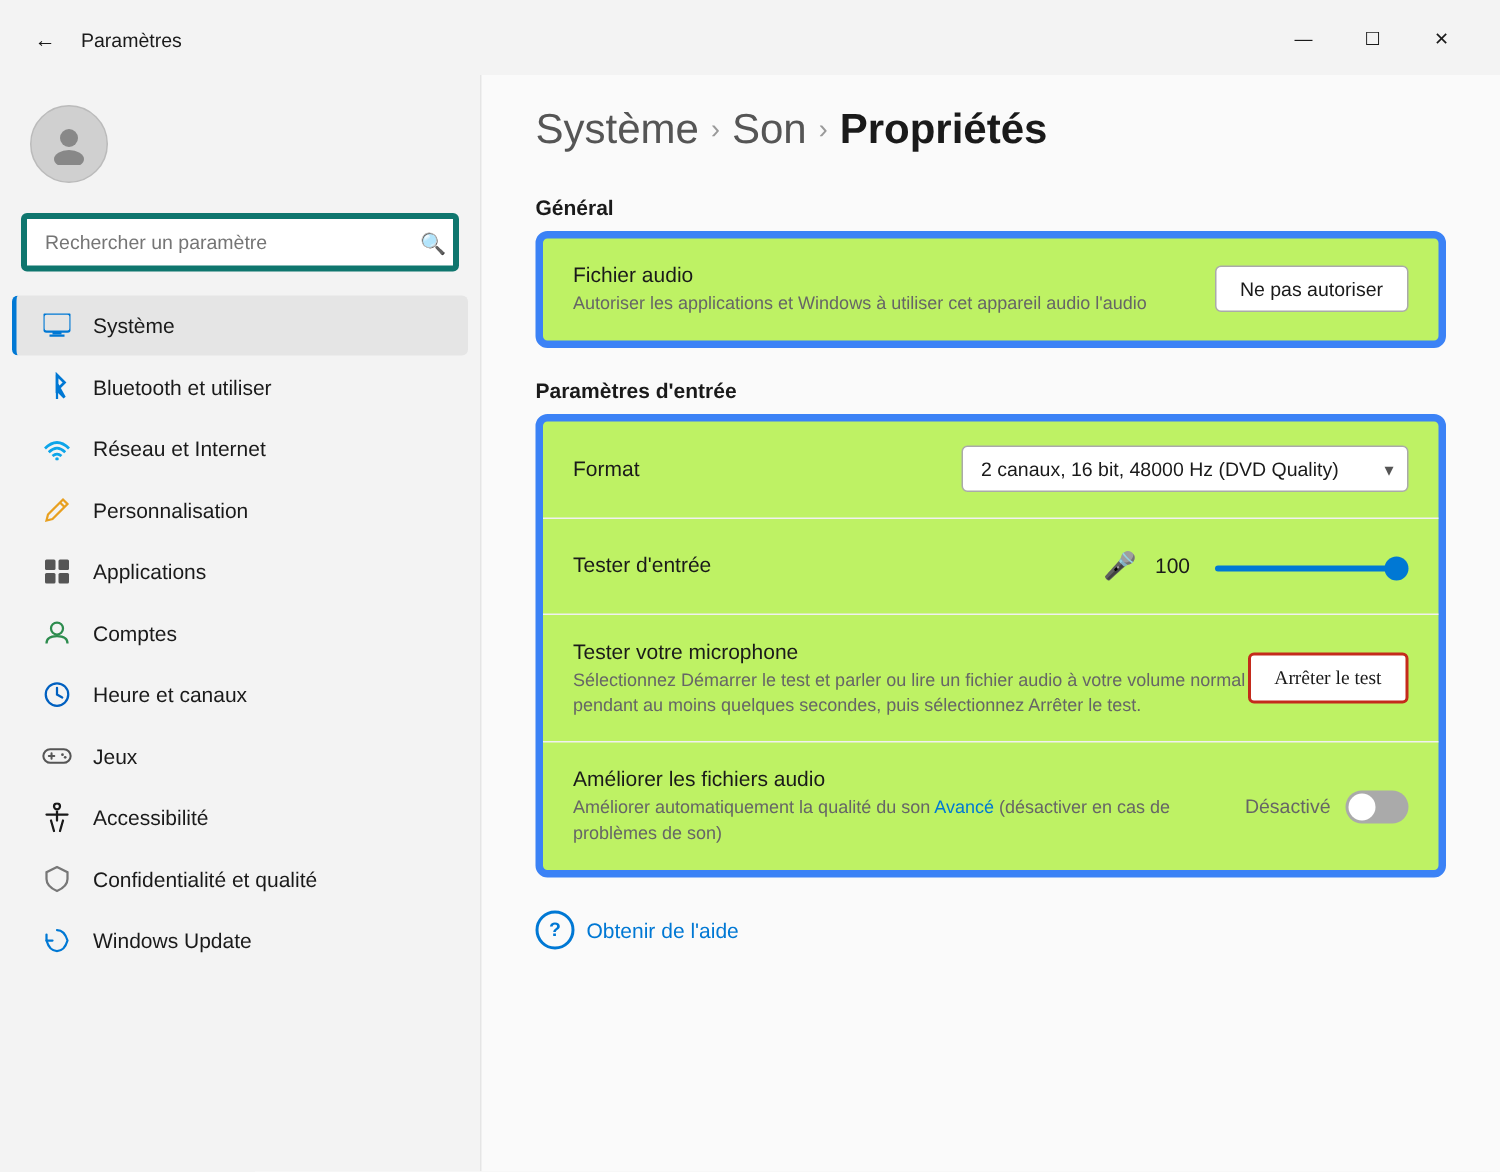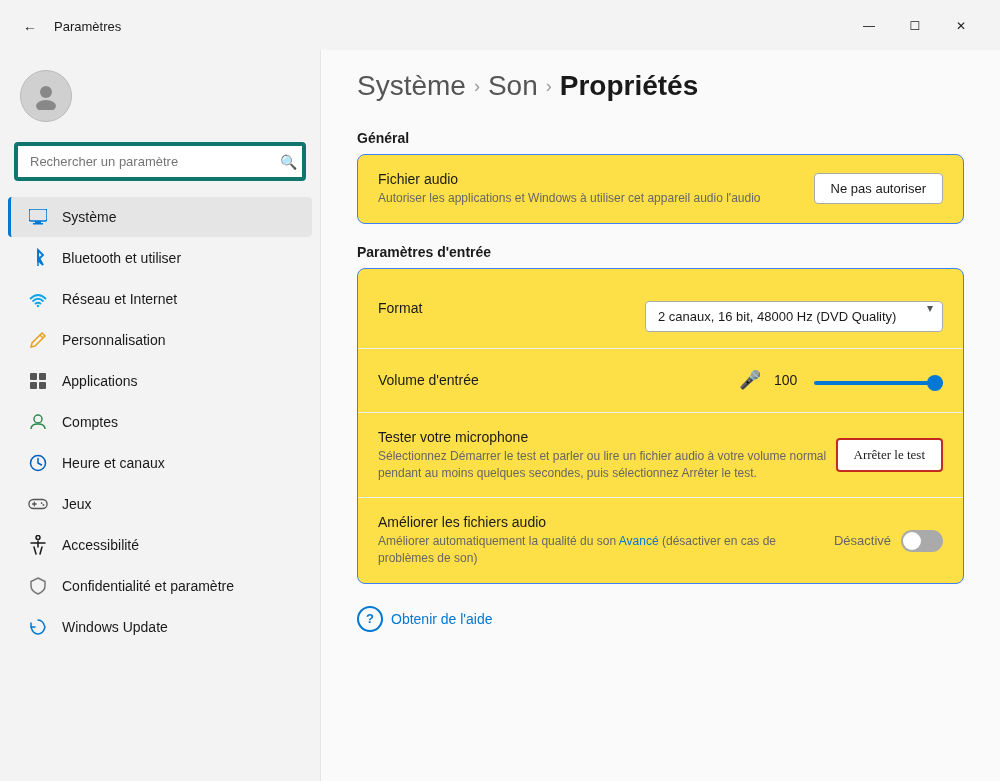--- a/index.html
+++ b/index.html
@@ -165,23 +165,23 @@
       color: #999;
     }
     .section-title {
       font-size: 14px;
       font-weight: 700;
       color: #1a1a1a;
       margin-bottom: 8px;
       margin-top: 0;
     }
     .card {
-      background: #fde047;
+      background: #bef264;
       border-radius: 8px;
-      border: 1px solid #3b82f6;
+      border: 5px solid #3b82f6;
       margin-bottom: 4px;
     }
     .card-row {
       display: flex;
       align-items: center;
       padding: 16px 20px;
       min-height: 64px;
     }
     .card-row + .card-row {
       border-top: 1px solid #f0f0f0;
@@ -227,21 +227,20 @@
     .format-select {
       padding: 7px 36px 7px 12px;
       border: 1px solid #aaa;
       border-radius: 4px;
       background: white;
       font-size: 13px;
       appearance: none;
       cursor: pointer;
       min-width: 280px;
       color: #1a1a1a;
-      margin-top: 16px;
     }
     .select-arrow {
       position: absolute;
       right: 10px; top: 50%;
       transform: translateY(-50%);
       pointer-events: none;
       font-size: 12px;
       color: #555;
     }
     .volume-row {
@@ -465,21 +464,21 @@
         </span>
         <span>Accessibilité</span>
       </div>
 
       <div class="nav-item">
         <span class="nav-icon privacy">
           <svg width="16" height="18" viewBox="0 0 16 18" fill="none">
             <path d="M8 1 L15 4.5 L15 9 Q15 14 8 17 Q1 14 1 9 L1 4.5 Z" stroke="#777" stroke-width="1.5" fill="none"></path>
           </svg>
         </span>
-        <span>Confidentialité et paramètre</span>
+        <span>Confidentialité et qualité</span>
       </div>
 
       <div class="nav-item">
         <span class="nav-icon update">
           <svg width="18" height="18" viewBox="0 0 18 18" fill="none">
             <path d="M9 2 Q14 2 16 9 Q14 16 9 16 Q4 16 2 9" stroke="#0078d4" stroke-width="1.5" fill="none" stroke-linecap="round"></path>
             <path d="M2 5 L2 9 L6 9" stroke="#0078d4" stroke-width="1.5" stroke-linecap="round" stroke-linejoin="round" fill="none"></path>
           </svg>
         </span>
         <span>Windows Update</span>
@@ -522,21 +521,21 @@
                 <option>2 canaux, 16 bit, 44100 Hz (CD Quality)</option>
                 <option selected="">2 canaux, 16 bit, 48000 Hz (DVD Quality)</option>
                 <option>2 canaux, 24 bit, 96000 Hz (Studio Quality)</option>
               </select>
               <span class="select-arrow">▾</span>
             </div>
           </div>
 
           <div class="card-row">
             <div class="card-text">
-              <span class="card-label">Volume d'entrée</span>
+              <span class="card-label">Tester d'entrée</span>
             </div>
             <div class="card-action volume-row">
               <span class="mic-icon">🎤</span>
               <span class="volume-value">100</span>
               <div class="slider-container">
                 <input type="range" class="volume-slider" min="0" max="100" value="100" style="">
               </div>
             </div>
           </div>
 

